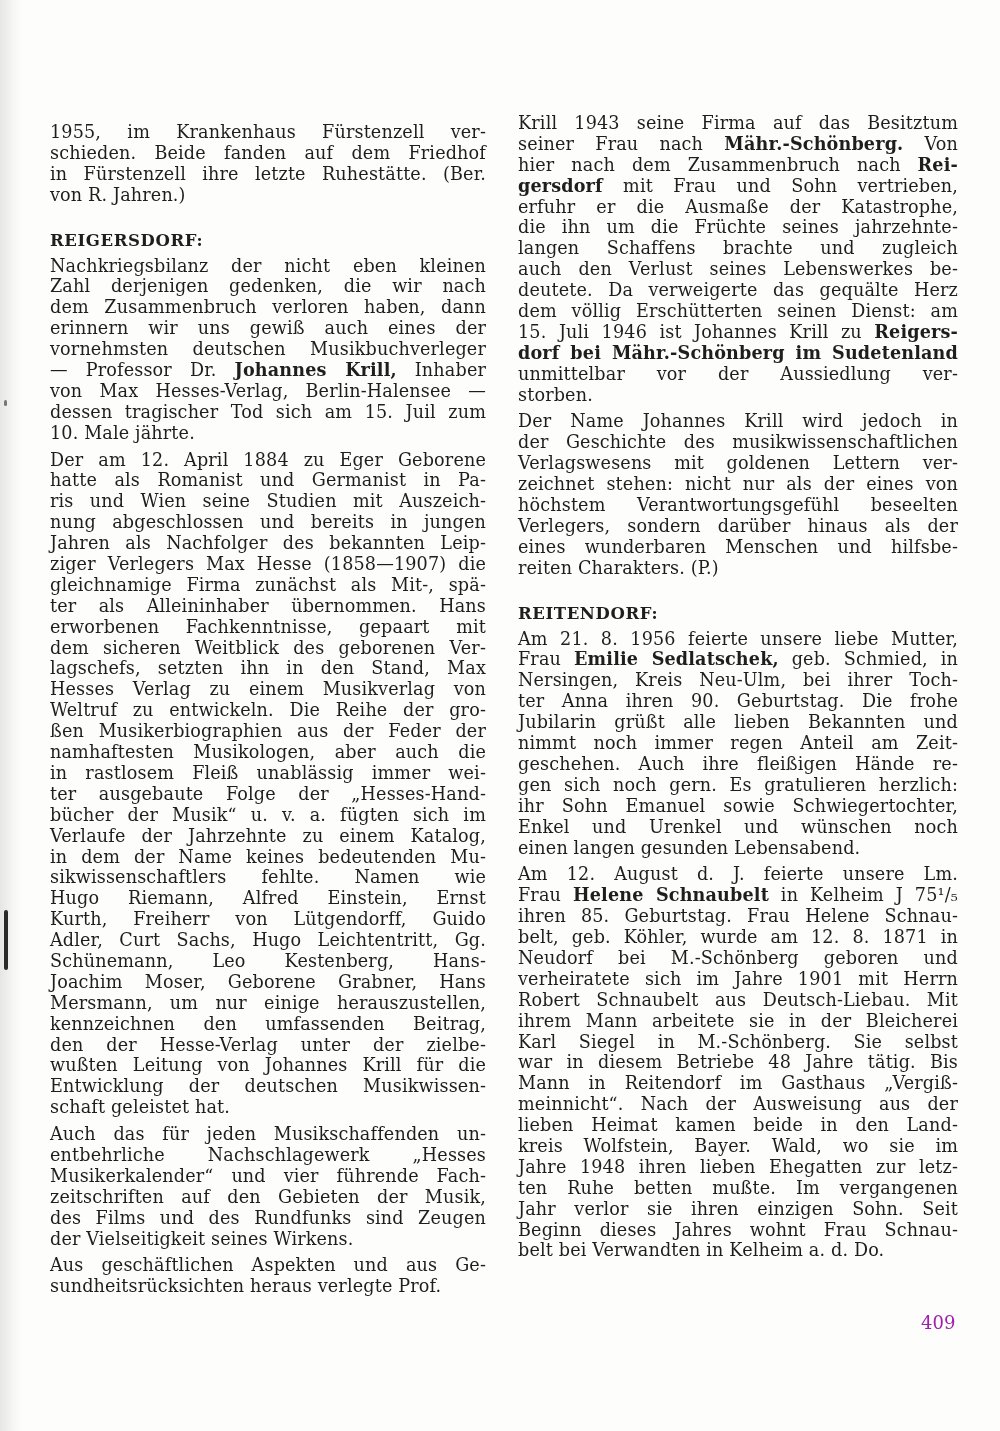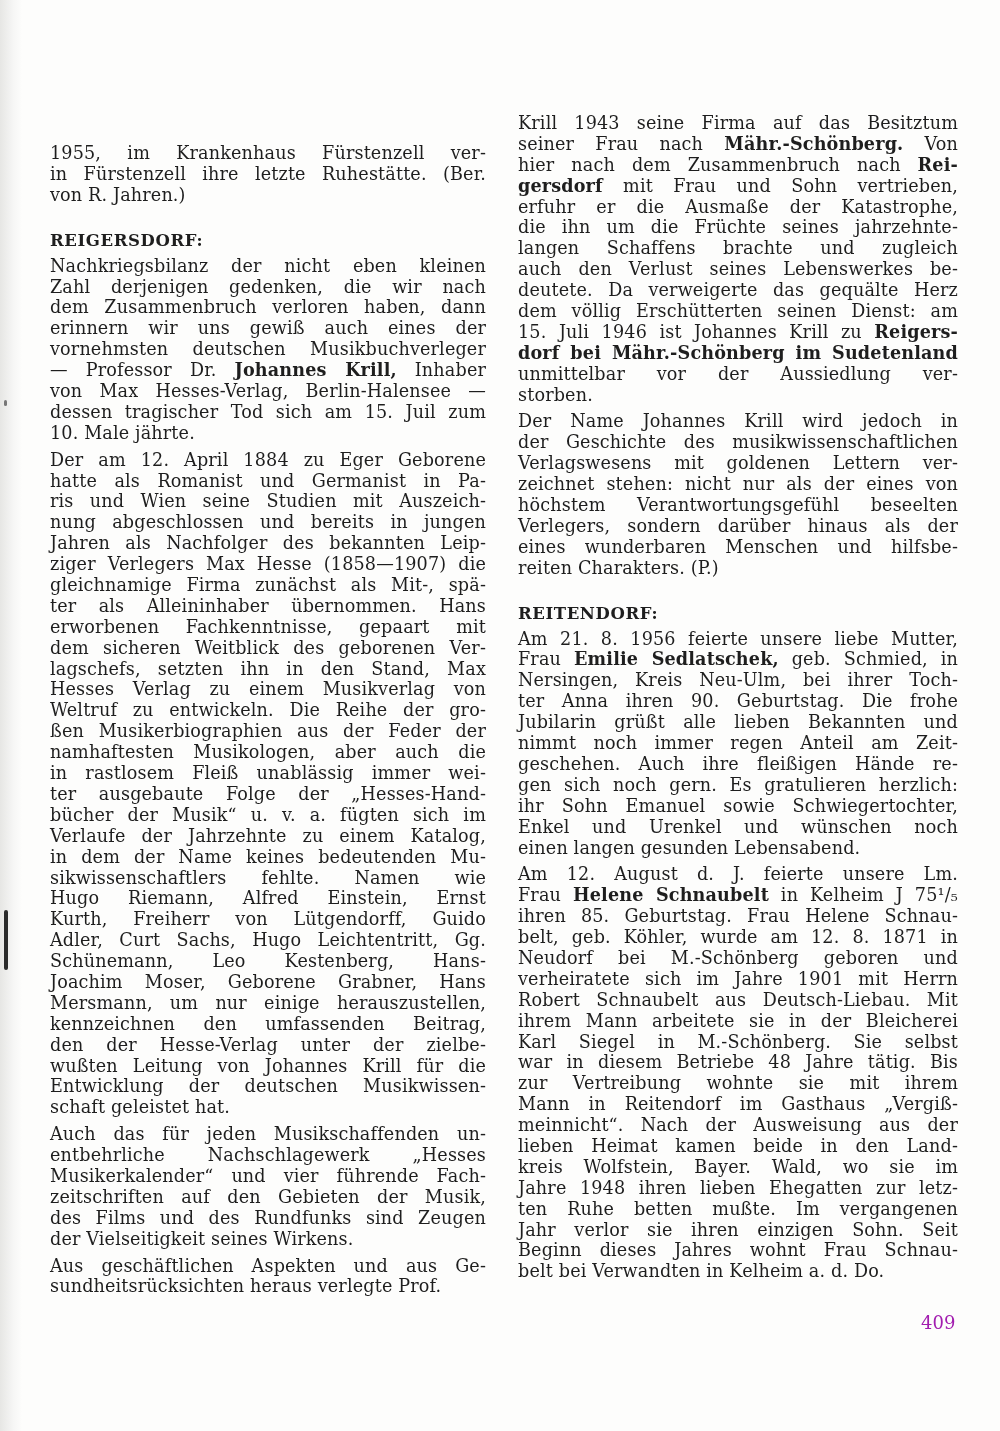--- a/index.html
+++ b/index.html
@@ -37,21 +37,21 @@
     .mark-1 { top: 910px; height: 60px; }
     .mark-2 { top: 400px; height: 6px; width: 3px; background: #777; }
     .column {
       position: absolute;
       top: 130px;
       width: 436px;
       font-size: 17.6px;
       line-height: 20.9px;
       letter-spacing: 0.15px;
     }
-    .col-left { left: 50px; top: 143px; }
+    .col-left { left: 50px; top: 122px; }
     .col-right { left: 518px; top: 113px; width: 440px; }
     .line {
       display: block;
       height: 20.9px;
       white-space: nowrap;
       text-align: justify;
       text-align-last: justify;
       overflow: visible;
     }
     .line.last {
@@ -82,20 +82,21 @@
 <body>
 
 <div class="page">
   <div class="binding-shadow"></div>
   <div class="margin-mark mark-1"></div>
   <div class="margin-mark mark-2"></div>
 
   <div class="column col-left">
     <div>
       <span class="line">1955, im Krankenhaus Fürstenzell ver-</span>
+      <span class="line">schieden. Beide fanden auf dem Friedhof</span>
       <span class="line">in Fürstenzell ihre letzte Ruhestätte. (Ber.</span>
       <span class="line last">von R. Jahren.)</span>
     </div>
     <div class="section-gap"></div>
     <span class="heading">REIGERSDORF:</span>
 
     <div>
       <span class="line">Nachkriegsbilanz der nicht eben kleinen</span>
       <span class="line">Zahl derjenigen gedenken, die wir nach</span>
       <span class="line">dem Zusammenbruch verloren haben, dann</span>
@@ -207,21 +208,20 @@
       <span class="line">Am 12. August d. J. feierte unsere Lm.</span>
       <span class="line"><span>Frau </span><b>Helene Schnaubelt</b><span> in Kelheim J 75¹/₅</span></span>
     <span class="line">ihren 85. Geburtstag. Frau Helene Schnau-</span>
         <span class="line">belt, geb. Köhler, wurde am 12. 8. 1871 in</span>
         <span class="line">Neudorf bei M.-Schönberg geboren und</span>
         <span class="line">verheiratete sich im Jahre 1901 mit Herrn</span>
         <span class="line">Robert Schnaubelt aus Deutsch-Liebau. Mit</span>
         <span class="line">ihrem Mann arbeitete sie in der Bleicherei</span>
         <span class="line">Karl Siegel in M.-Schönberg. Sie selbst</span>
         <span class="line">war in diesem Betriebe 48 Jahre tätig. Bis</span>
-        <span class="line">zur Vertreibung wohnte sie mit ihrem</span>
         <span class="line">Mann in Reitendorf im Gasthaus „Vergiß-</span>
         <span class="line">meinnicht“. Nach der Ausweisung aus der</span>
         <span class="line">lieben Heimat kamen beide in den Land-</span>
         <span class="line">kreis Wolfstein, Bayer. Wald, wo sie im</span>
         <span class="line">Jahre 1948 ihren lieben Ehegatten zur letz-</span>
         <span class="line">ten Ruhe betten mußte. Im vergangenen</span>
         <span class="line">Jahr verlor sie ihren einzigen Sohn. Seit</span>
         <span class="line">Beginn dieses Jahres wohnt Frau Schnau-</span>
         <span class="line last">belt bei Verwandten in Kelheim a. d. Do.</span>
       </div>

